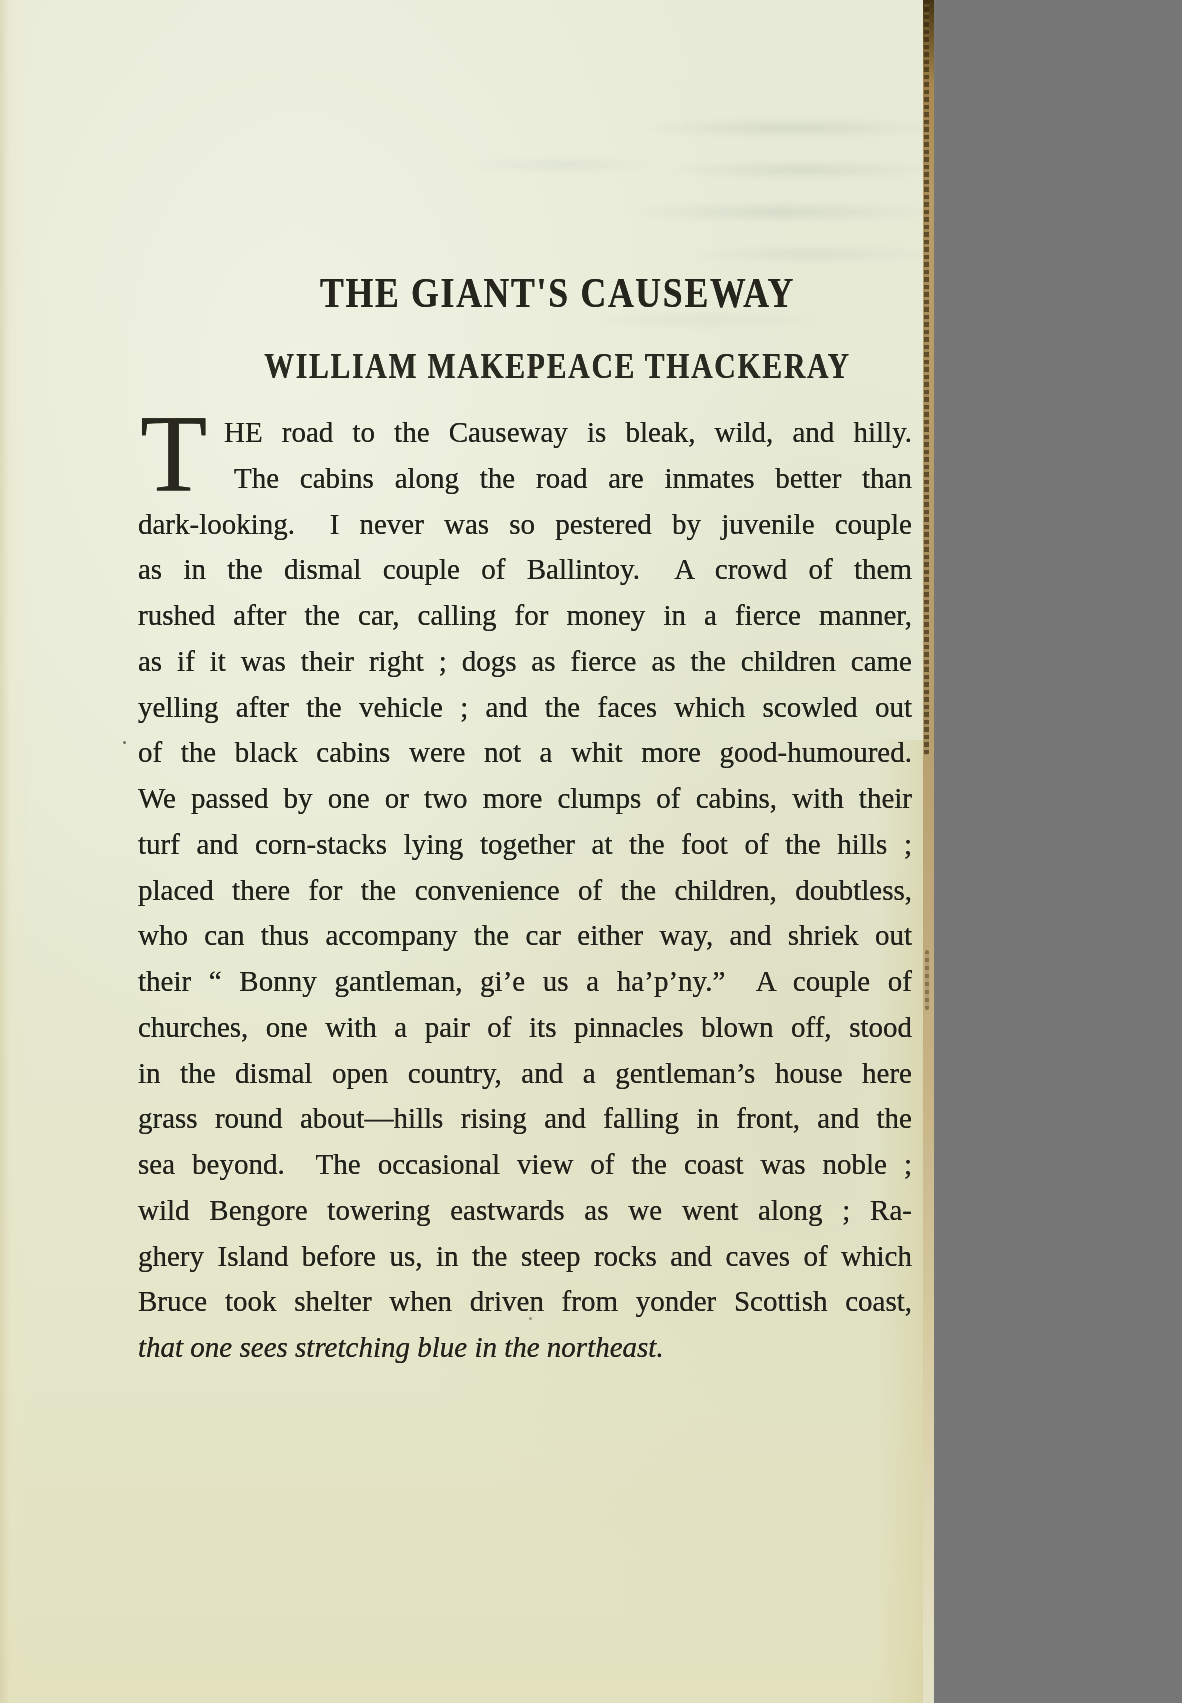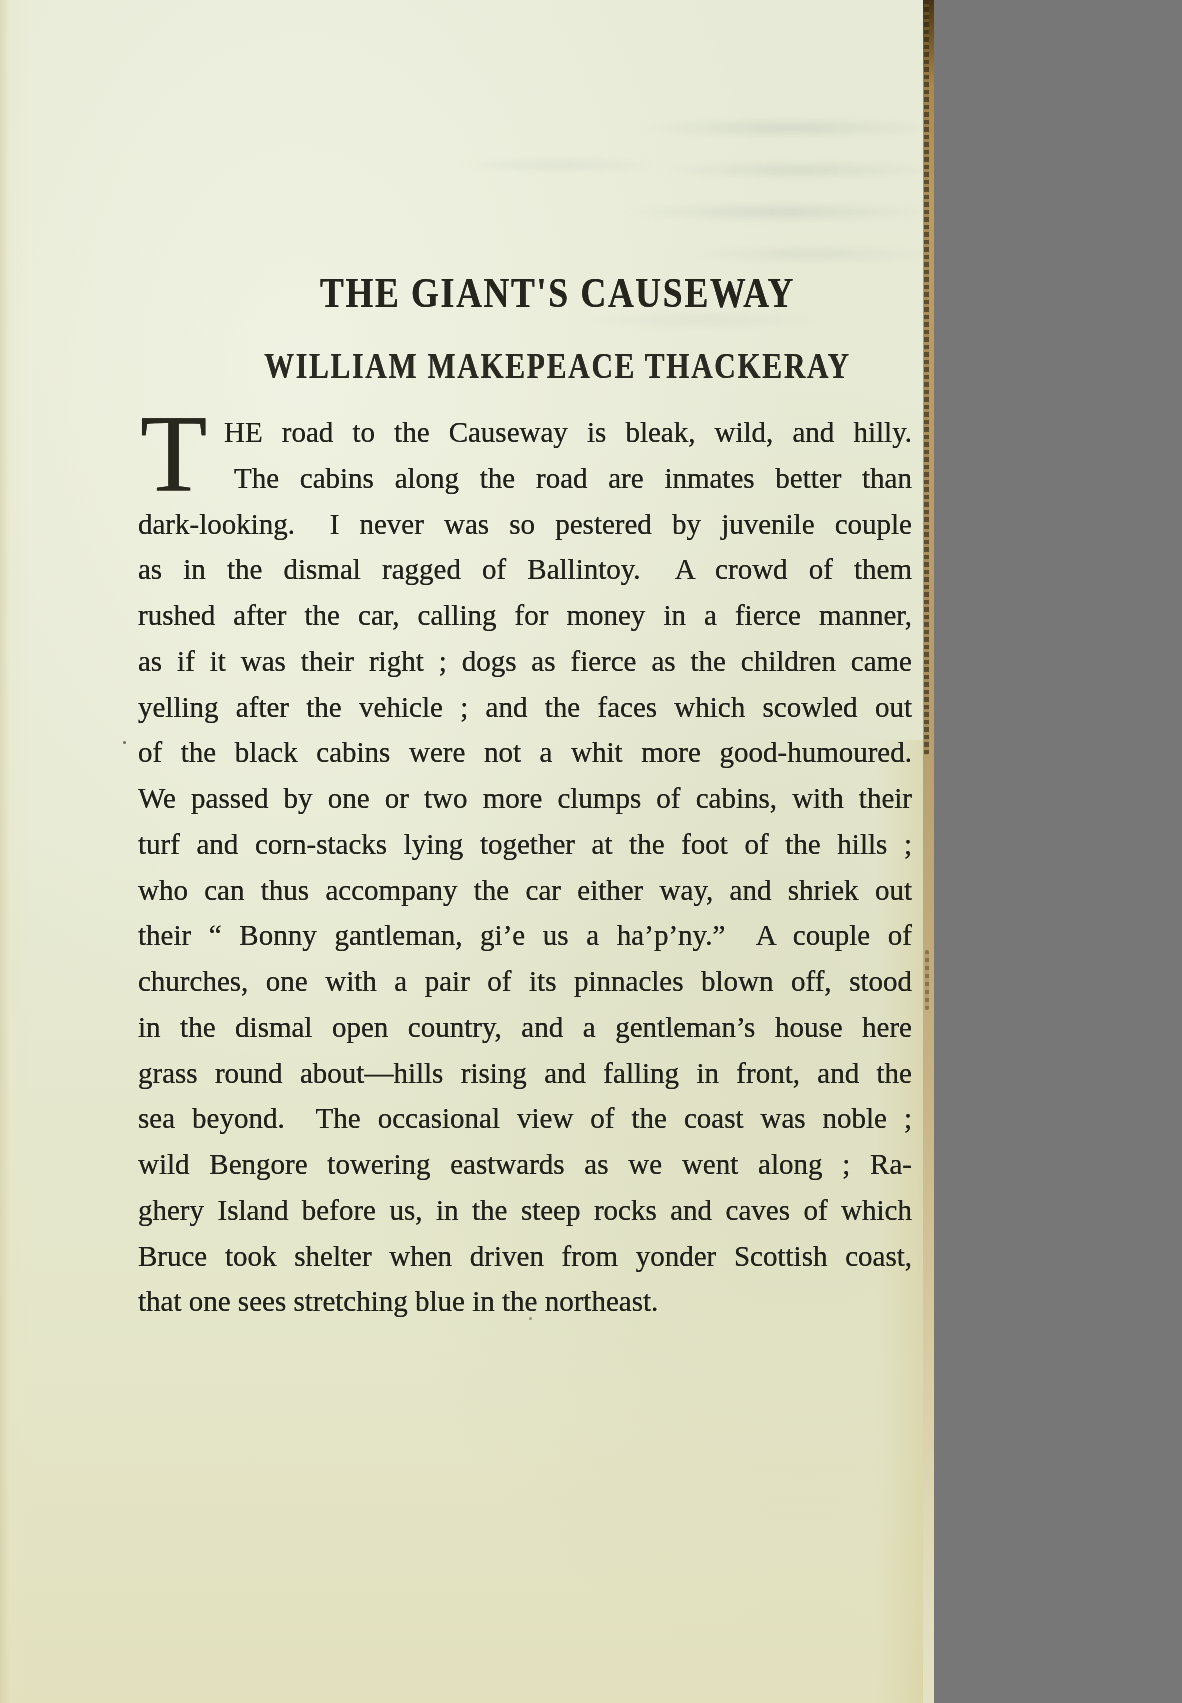--- a/index.html
+++ b/index.html
@@ -47,48 +47,49 @@
   .author{position:absolute;top:349px;left:0;width:100%;text-align:center;
     font-weight:700;font-size:35px;line-height:1;letter-spacing:2px;color:#2a2a22;
     transform:scaleX(0.85);transform-origin:50% 0;text-shadow:0 0 .4px currentColor;}
 
   .body-text{position:absolute;left:138px;top:410px;width:774px;
     font-size:29px;line-height:45.75px;color:#22221c;text-shadow:0 0 .4px currentColor;}
   .dropcap{position:absolute;left:2px;top:-11px;font-size:110px;line-height:110px;color:#28281f;}
   .line{text-align:justify;text-align-last:justify;}
   .ln-1{padding-left:86px;}
   .ln-2{padding-left:96px;}
-  .ln-23{text-align-last:left;}
+  .ln-23{text-align-last:left;font-style:italic;}
 </style>
 </head>
 <body>
 
 <div class="page">
 
   <div class="left-edge"></div>
   <div class="right-warm"></div>
   <div class="show-through"></div>
 
   <div class="header">
     <div class="title">THE GIANT'S CAUSEWAY</div>
     <div class="author">WILLIAM MAKEPEACE THACKERAY</div>
   </div>
 
   <div class="body-text">
     <span class="dropcap">T</span>
     <div class="line ln-1">HE road to the Causeway is bleak, wild, and hilly.</div>
     <div class="line ln-2">The cabins along the road are inmates better than</div>
     <div class="line ln-4">dark-looking.  I never was so pestered by juvenile couple</div>
-    <div class="line ln-5">as in the dismal ragged of Ballintoy.  A crowd of them</div>
+    <div class="line ln-5">as in the dismal couple of Ballintoy.  A crowd of them</div>
     <div class="line ln-6">rushed after the car, calling for money in a fierce manner,</div>
     <div class="line ln-7">as if it was their right ; dogs as fierce as the children came</div>
     <div class="line ln-8">yelling after the vehicle ; and the faces which scowled out</div>
     <div class="line ln-9">of the black cabins were not a whit more good-humoured.</div>
     <div class="line ln-10">We passed by one or two more clumps of cabins, with their</div>
     <div class="line ln-11">turf and corn-stacks lying together at the foot of the hills ;</div>
+    <div class="line ln-12">placed there for the convenience of the children, doubtless,</div>
     <div class="line ln-13">who can thus accompany the car either way, and shriek out</div>
     <div class="line ln-14">their “ Bonny gantleman, gi’e us a ha’p’ny.”  A couple of</div>
     <div class="line ln-15">churches, one with a pair of its pinnacles blown off, stood</div>
     <div class="line ln-16">in the dismal open country, and a gentleman’s house here</div>
     <div class="line ln-18">grass round about—hills rising and falling in front, and the</div>
     <div class="line ln-19">sea beyond.  The occasional view of the coast was noble ;</div>
     <div class="line ln-20">wild Bengore towering eastwards as we went along ; Ra-</div>
     <div class="line ln-21">ghery Island before us, in the steep rocks and caves of which</div>
     <div class="line ln-22">Bruce took shelter when driven from yonder Scottish coast,</div>
     <div class="line ln-23">that one sees stretching blue in the northeast.</div>

